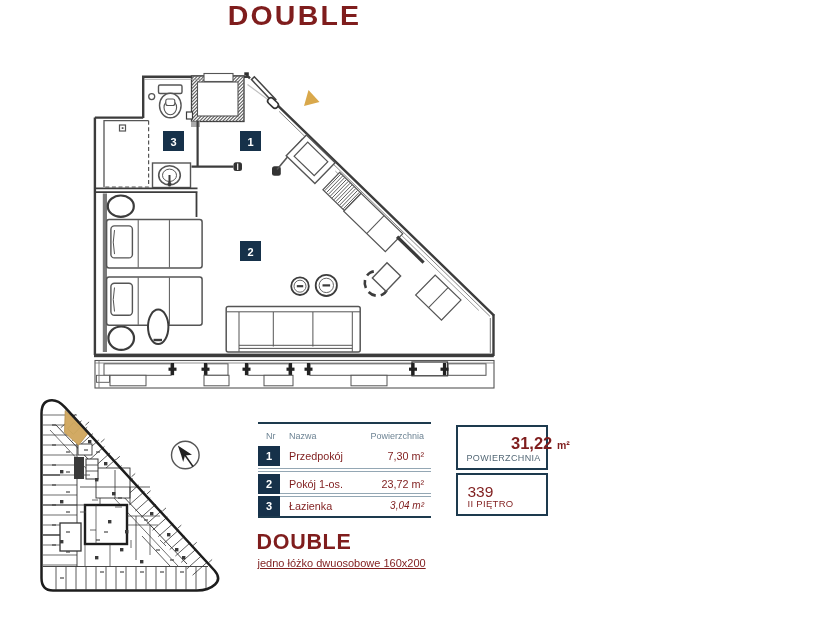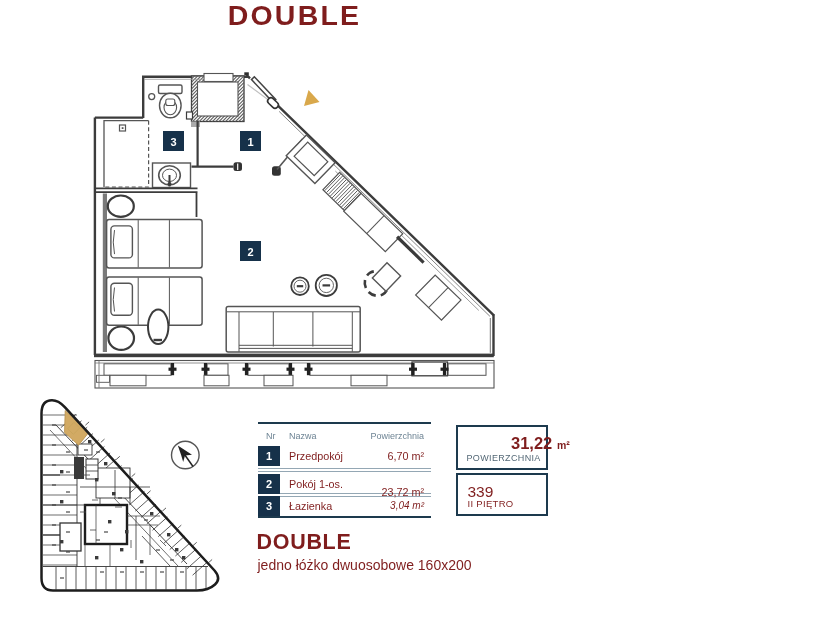--- a/index.html
+++ b/index.html
@@ -337,25 +337,25 @@
 <div class="abs" style="left:257.5px;top:496px;width:173px;height:1px;background:#94a7b4"></div>
 <div class="abs" style="left:266px;top:431px;font-size:9px;color:#6e8494;">Nr</div>
 <div class="abs" style="left:289px;top:431px;font-size:9px;color:#6e8494;">Nazwa</div>
 <div class="abs" style="left:330px;top:431px;width:94px;text-align:right;font-size:9px;color:#6e8494;">Powierzchnia</div>
 <div class="abs" style="left:258px;top:446px;width:22px;height:20px;background:#16314a;color:#fff;font-weight:bold;font-size:11px;text-align:center;line-height:20px;">1</div>
 <div class="abs" style="left:258px;top:473.5px;width:22px;height:20px;background:#16314a;color:#fff;font-weight:bold;font-size:11px;text-align:center;line-height:20px;">2</div>
 <div class="abs" style="left:258px;top:495.7px;width:22px;height:20px;background:#16314a;color:#fff;font-weight:bold;font-size:11px;text-align:center;line-height:20px;">3</div>
 <div class="abs navy" style="left:289px;top:450px;font-size:10.8px;">Przedpokój</div>
 <div class="abs navy" style="left:289px;top:477.5px;font-size:10.8px;">Pokój 1-os.</div>
 <div class="abs navy" style="left:289px;top:499.5px;font-size:10.8px;">Łazienka</div>
-<div class="abs navy" style="left:330px;top:450px;width:94px;text-align:right;font-size:10.8px;">6,70 m²</div>
-<div class="abs navy" style="left:330px;top:477.5px;width:94px;text-align:right;font-size:10.8px;margin-top:8px;">23,72 m²</div>
+<div class="abs navy" style="left:330px;top:450px;width:94px;text-align:right;font-size:10.8px;">7,30 m²</div>
+<div class="abs navy" style="left:330px;top:477.5px;width:94px;text-align:right;font-size:10.8px;">23,72 m²</div>
 <div class="abs navy" style="left:330px;top:499.5px;width:94px;text-align:right;font-size:10px;font-style:italic;">3,04 m²</div>
 
 <div class="abs" style="left:456px;top:425px;width:92px;height:44.5px;border:2px solid #1d3a4e;"></div>
 <div class="abs" style="left:456px;top:472.5px;width:92px;height:43.5px;border:2px solid #1d3a4e;"></div>
 <div class="abs navy" style="left:467px;top:433.5px;font-size:16.5px;font-weight:bold;margin-left:44px;">31,22 <span style="font-size:10.5px;">m²</span></div>
 <div class="abs" style="left:466.5px;top:452.5px;font-size:9px;letter-spacing:0.35px;color:#546876;">POWIERZCHNIA</div>
 <div class="abs navy" style="left:467.5px;top:483px;font-size:15.5px;">339</div>
 <div class="abs navy" style="left:467.5px;top:498px;font-size:9.5px;font-weight:400;letter-spacing:0.3px;">II PIĘTRO</div>
 
 <div class="abs navy" style="left:256.5px;top:529.5px;font-size:21.5px;font-weight:bold;letter-spacing:0.7px;">DOUBLE</div>
-<div class="abs navy" style="left:257.5px;top:557px;font-size:14px;">jedno łóżko dwuosobowe 160x200</div>
+<div class="abs navy" style="left:257.5px;top:557px;font-size:11px;text-decoration:underline;">jedno łóżko dwuosobowe 160x200</div>
 
 </body></html>

